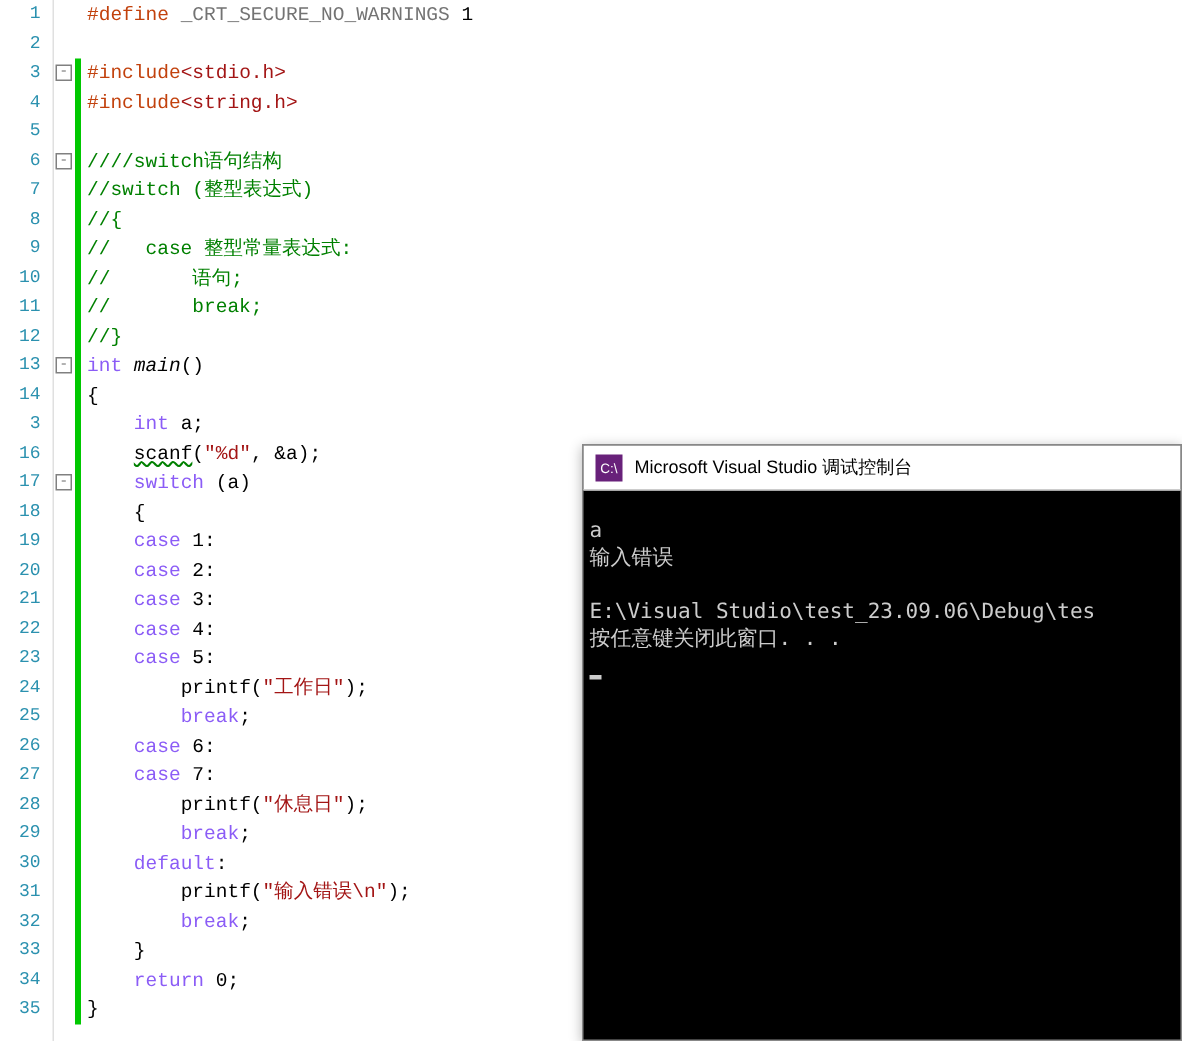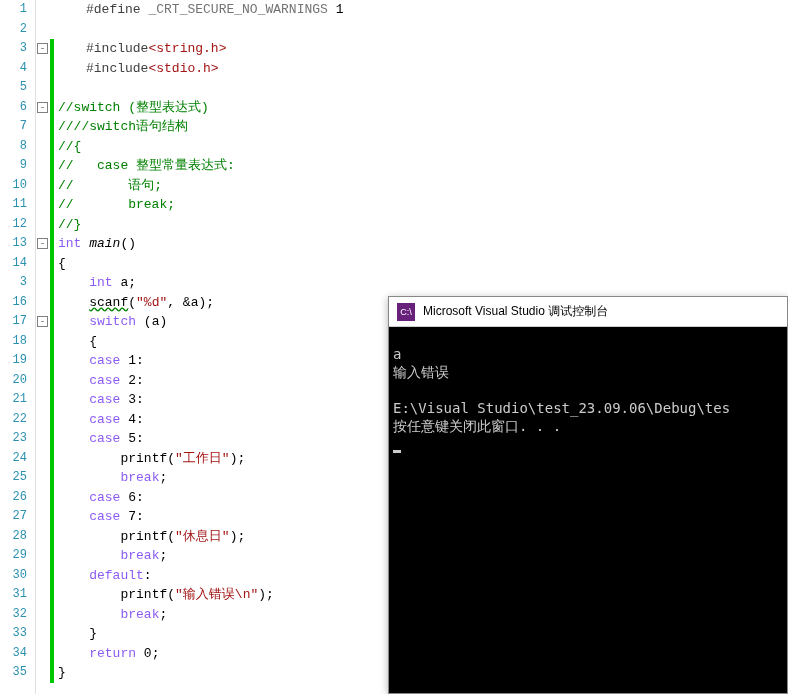--- a/index.html
+++ b/index.html
@@ -6,21 +6,21 @@
 body { font-family: Consolas, "Courier New", monospace; font-size: 13px; background: #fff; width: 788px; height: 694px; position: relative; overflow: hidden; }
 .editor { display: flex; height: 100%; }
 .gutter { width: 36px; background: #fff; text-align: right; padding-right: 8px; color: #2b91af; user-select: none; border-right: 1px solid #e0e0e0; }
 .gutter .ln { height: 19.5px; line-height: 19.5px; font-size: 12px; }
 .fold-col { width: 14px; position: relative; }
 .fold-box { width: 11px; height: 11px; border: 1px solid #808080; position: absolute; left: 1px; font-size: 10px; line-height: 9px; text-align: center; color: #808080; background: #fff; cursor: pointer; }
 .green-bar { position: absolute; width: 4px; background: #00c800; left: 50px; }
 .code { flex: 1; position: relative; padding-left: 8px; }
 .code .line { height: 19.5px; line-height: 19.5px; white-space: pre; }
 .kw { color: #8b5cf6; }
-.pp { color: #404040; margin-left: 28px; }
+.pp { color: #c2410c; }
 .mac { color: #737373; }
 .str { color: #a31515; }
 .inc { color: #a31515; }
 .cmt { color: #008000; }
 .func { color: #000; font-style: italic; }
 .squiggle { text-decoration: underline wavy #008000; }
 .brace { color: #000; }
 
 
 .console { position: absolute; left: 388px; top: 296px; width: 400px; height: 398px; background: #000; border: 1px solid #888; box-shadow: 0 2px 8px rgba(0,0,0,0.3); }
@@ -77,25 +77,25 @@
   <div class="fold-col">
     <div class="fold-box" style="top:43px;">-</div>
     <div class="fold-box" style="top:102px;">-</div>
     <div class="fold-box" style="top:238px;">-</div>
     <div class="fold-box" style="top:316px;">-</div>
   </div>
 
   <div class="code">
     <div class="line"><span class="pp">#define </span><span class="mac">_CRT_SECURE_NO_WARNINGS</span><span> 1</span></div>
     <div class="line"></div>
+    <div class="line"><span class="pp">#include</span><span class="inc">&lt;</span><span class="inc">stdio.h</span><span class="inc">&gt;</span></div>
     <div class="line"><span class="pp">#include</span><span class="inc">&lt;</span><span class="inc">string.h</span><span class="inc">&gt;</span></div>
-    <div class="line"><span class="pp">#include</span><span class="inc">&lt;</span><span class="inc">stdio.h</span><span class="inc">&gt;</span></div>
     <div class="line"></div>
+    <div class="line"><span class="cmt">////switch语句结构</span></div>
     <div class="line"><span class="cmt">//switch (整型表达式)</span></div>
-    <div class="line"><span class="cmt">////switch语句结构</span></div>
     <div class="line"><span class="cmt">//{</span></div>
     <div class="line"><span class="cmt">//   case 整型常量表达式:</span></div>
     <div class="line"><span class="cmt">//       语句;</span></div>
     <div class="line"><span class="cmt">//       break;</span></div>
     <div class="line"><span class="cmt">//}</span></div>
     <div class="line"><span class="kw">int</span><span class="func"> main</span><span>()</span></div>
     <div class="line"><span class="brace">{</span></div>
     <div class="line"><span>    </span><span class="kw">int</span><span> a;</span></div>
     <div class="line"><span>    </span><span class="squiggle">scanf</span><span>(</span><span class="str">"%d"</span><span>, &amp;a</span><span>);</span></div>
     <div class="line"><span>    </span><span class="kw">switch</span><span> (a)</span></div>

